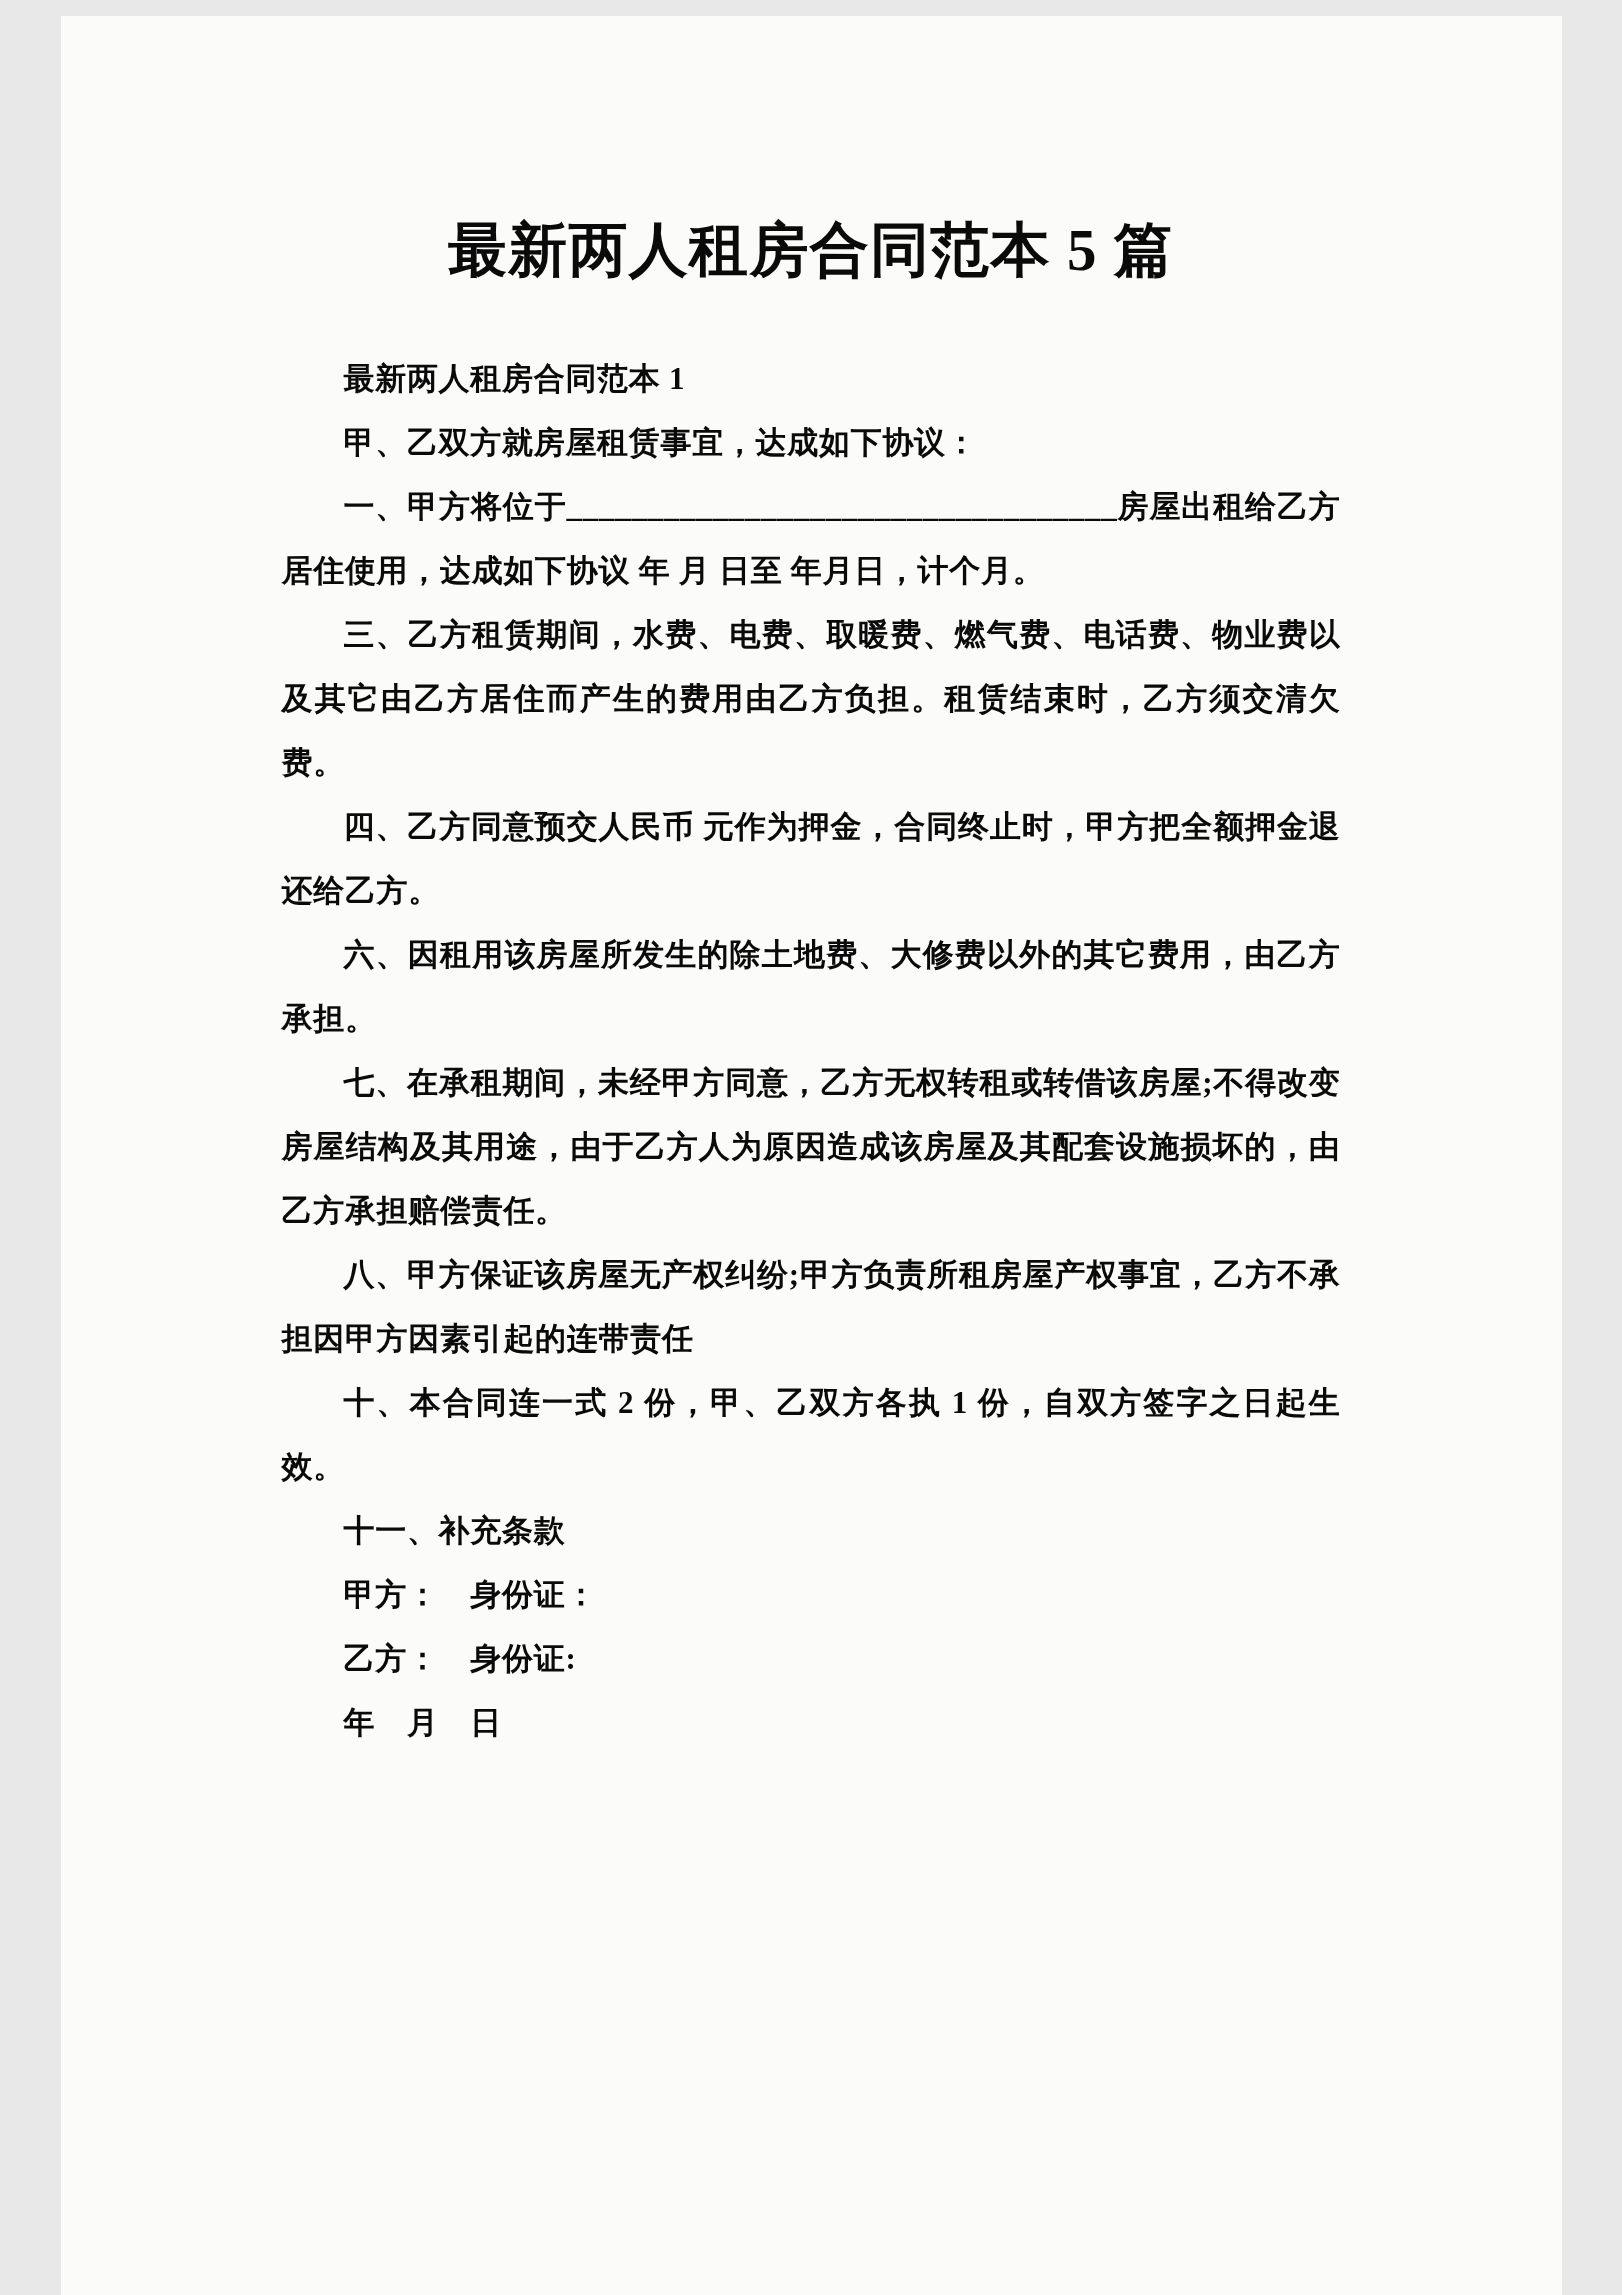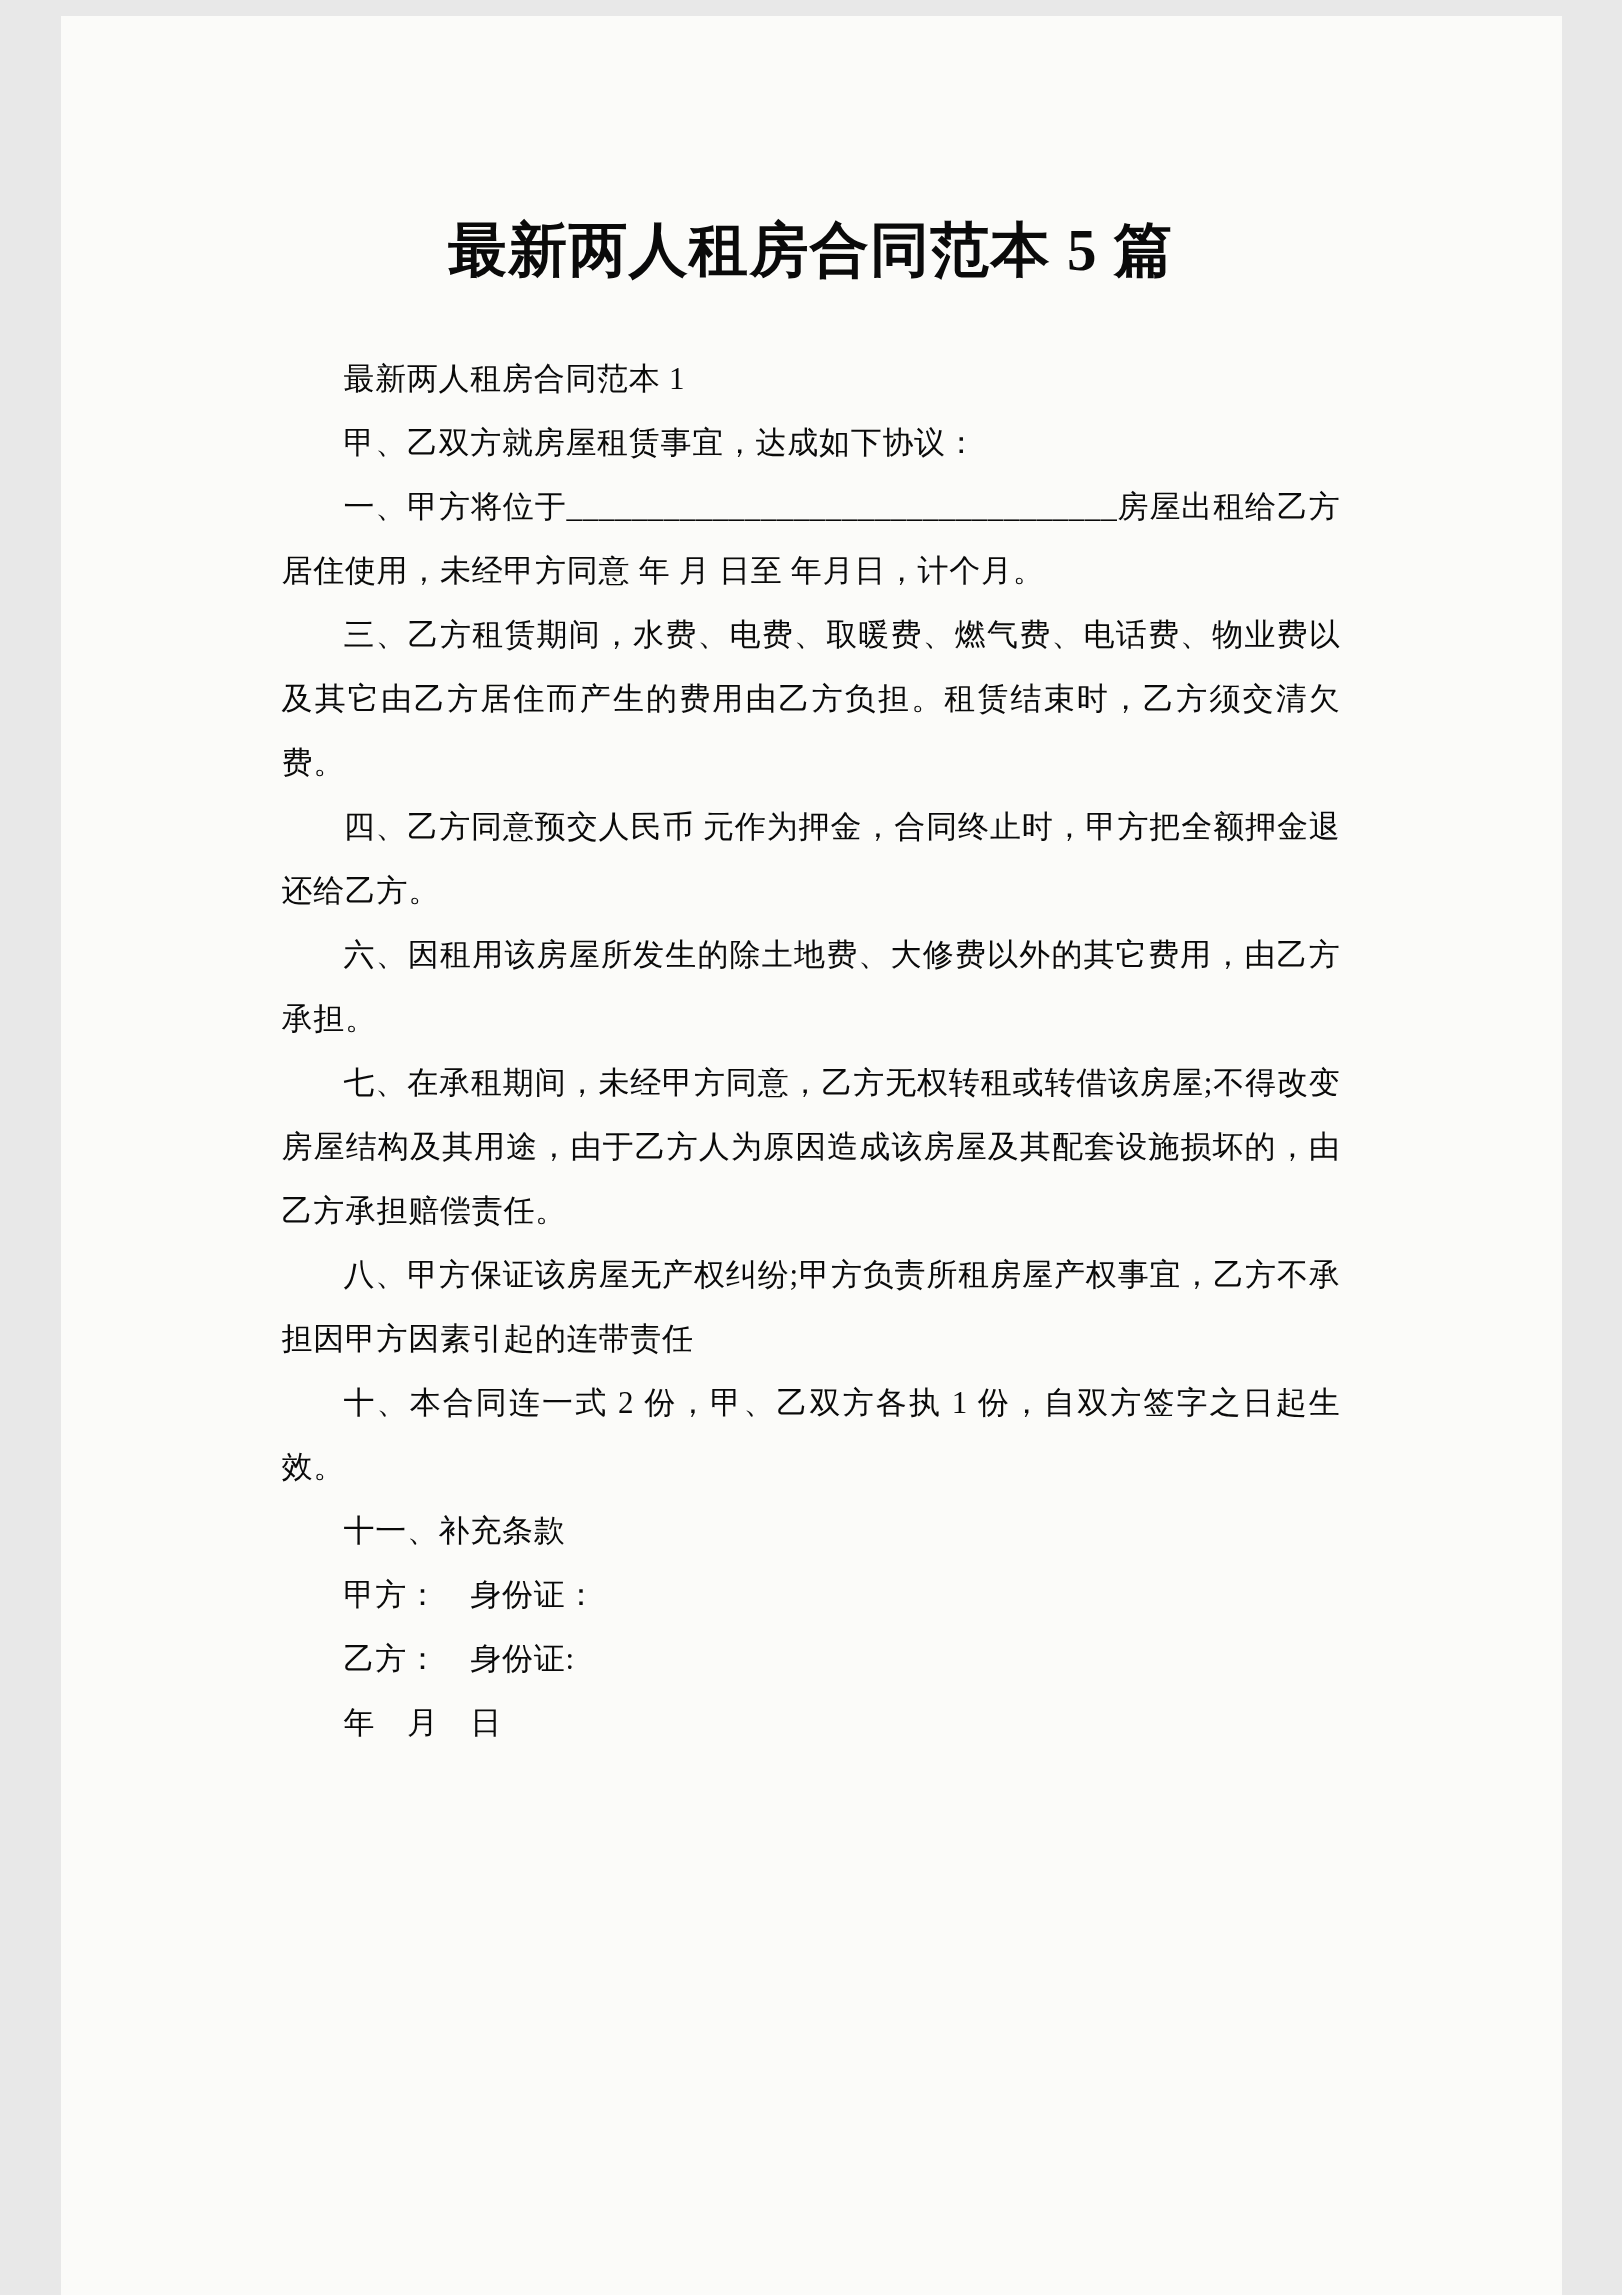--- a/index.html
+++ b/index.html
@@ -28,31 +28,32 @@
     letter-spacing: 1.3px;
   }
   .doc-body p {
     font-size: 31px;
     line-height: 64px;
     margin: 0;
     text-indent: 2em;
     text-align: justify;
     word-break: break-all;
     letter-spacing: 0.7px;
+    font-weight: bold;
   }
 </style>
 </head>
 <body>
 
 <div class="page">
   <h1 class="doc-title">最新两人租房合同范本 5 篇</h1>
   <div class="doc-body">
     <p>最新两人租房合同范本 1</p>
     <p>甲、乙双方就房屋租赁事宜，达成如下协议：</p>
-    <p>一、甲方将位于__________________________________房屋出租给乙方居住使用，未经甲方同意 年 月 日至 年月日，计个月。</p>
+    <p>一、甲方将位于__________________________________房屋出租给乙方居住使用，达成如下协议 年 月 日至 年月日，计个月。</p>
     <p>三、乙方租赁期间，水费、电费、取暖费、燃气费、电话费、物业费以及其它由乙方居住而产生的费用由乙方负担。租赁结束时，乙方须交清欠费。</p>
     <p>四、乙方同意预交人民币 元作为押金，合同终止时，甲方把全额押金退还给乙方。</p>
     <p>六、因租用该房屋所发生的除土地费、大修费以外的其它费用，由乙方承担。</p>
     <p>七、在承租期间，未经甲方同意，乙方无权转租或转借该房屋;不得改变房屋结构及其用途，由于乙方人为原因造成该房屋及其配套设施损坏的，由乙方承担赔偿责任。</p>
     <p>八、甲方保证该房屋无产权纠纷;甲方负责所租房屋产权事宜，乙方不承担因甲方因素引起的连带责任</p>
     <p>十、本合同连一式 2 份，甲、乙双方各执 1 份，自双方签字之日起生效。</p>
     <p>十一、补充条款</p>
     <p>甲方：　身份证：</p>
     <p>乙方：　身份证:</p>
     <p>年　月　日</p>

